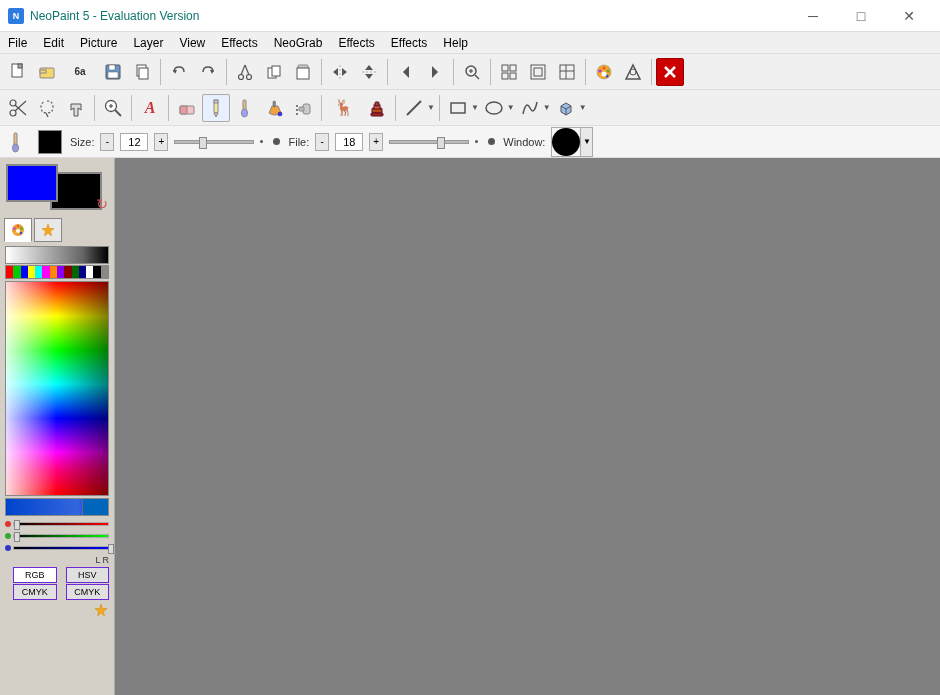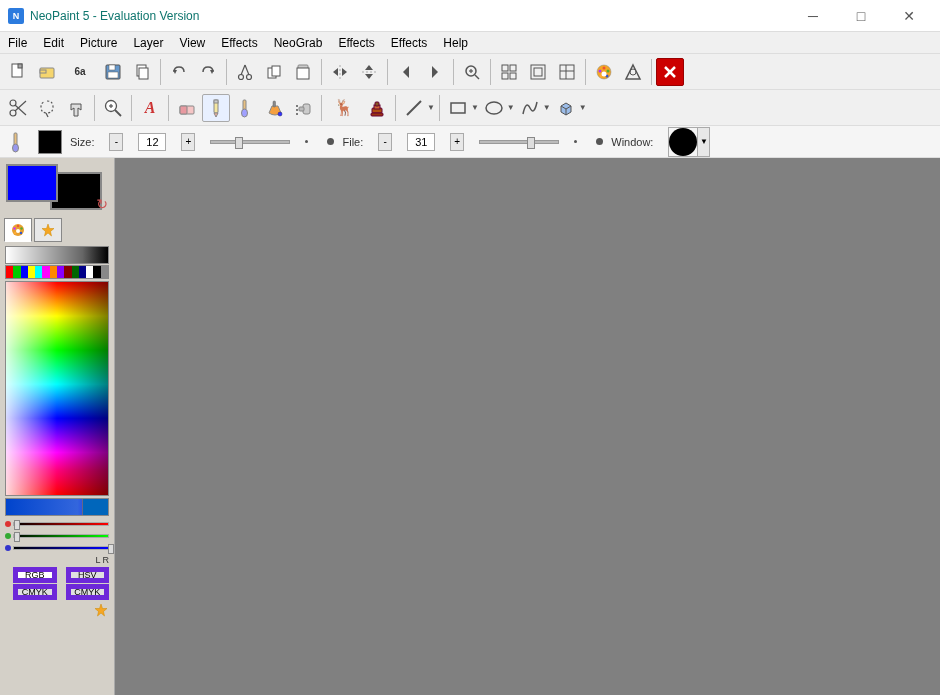--- a/index.html
+++ b/index.html
@@ -87,21 +87,21 @@
     
     #tool-options {
       height: 32px;
       background: #f5f5f5;
       display: flex;
       align-items: center;
       padding: 0 6px;
       border-bottom: 1px solid #ddd;
       gap: 8px;
     }
-    .tool-option-group { display: flex; align-items: center; gap: 15px; justify-content: center; }
+    .tool-option-group { display: flex; align-items: center; gap: 6px; justify-content: center; }
     .tool-option-label { font-size: 11px; color: #333; }
     .tool-option-value {
       width: 28px; height: 18px;
       border: 1px solid #aaa;
       background: white;
       font-size: 11px;
       text-align: center;
       display: flex; align-items: center; justify-content: center;
     }
     .tool-option-btn {
@@ -246,21 +246,21 @@
     
     #color-mode-tabs {
       width: 104px;
       display: flex;
       gap: 1px;
       margin-top: 2px;
     }
     .color-mode-tab {
       flex: 1;
       height: 16px;
-      border: 5px solid #6d28d9;
+      border: 1px solid #6d28d9;
       background: #e0e0e0;
       font-size: 9px;
       display: flex; align-items: center; justify-content: center;
       cursor: pointer;
       margin-left: 8px;
     }
     .color-mode-tab.active { background: white; }
 
     
     #canvas-area {
@@ -627,21 +627,21 @@
         <div class="slider-thumb" style="left:30%;"></div>
       </div>
     </div>
     <div class="tool-dot" style="width:3px;height:3px;"></div>
     <div class="tool-dot" style="width:7px;height:7px;border-radius:50%;background:#555;margin-left:4px;"></div>
   </div>
 
   <div class="tool-option-group">
     <span class="tool-option-label">File:</span>
     <button class="tool-option-btn">-</button>
-    <div class="tool-option-value">31</div>
+    <div class="tool-option-value">18</div>
     <button class="tool-option-btn">+</button>
     <div class="tool-option-slider">
       <div class="slider-track">
         <div class="slider-thumb" style="left:60%;"></div>
       </div>
     </div>
     <div class="tool-dot" style="width:3px;height:3px;"></div>
     <div class="tool-dot" style="width:7px;height:7px;border-radius:50%;background:#555;margin-left:4px;"></div>
   </div>
 

